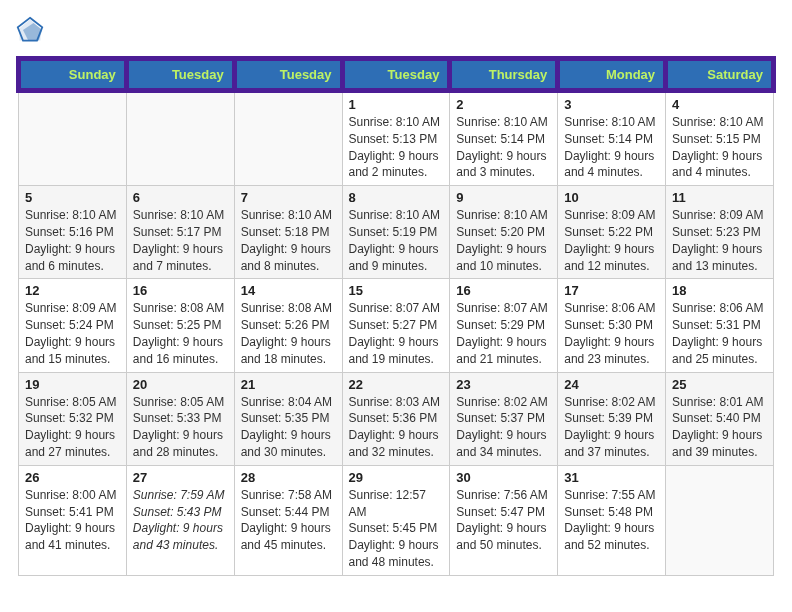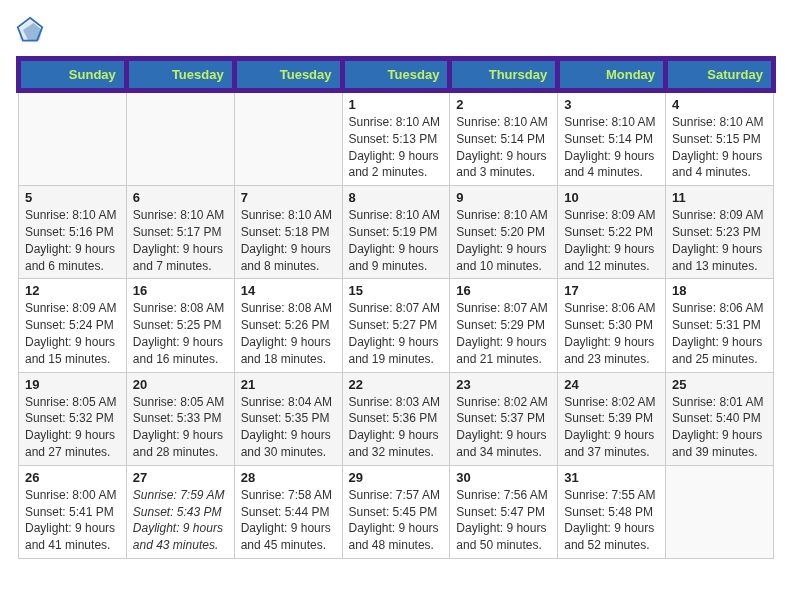--- a/index.html
+++ b/index.html
@@ -331,21 +331,21 @@
         </td>
         <td>
           <span class="day-number">28</span>
           <div class="day-info" style="white-space: pre-line;">Sunrise: 7:58 AM
 Sunset: 5:44 PM
 Daylight: 9 hours
 and 45 minutes.</div>
         </td>
         <td>
           <span class="day-number">29</span>
-          <div class="day-info" style="white-space: pre-line;">Sunrise: 7:57 AM
+          <div class="day-info" style="white-space: pre-line;">Sunrise: 12:57 AM
 Sunset: 5:45 PM
 Daylight: 9 hours
 and 48 minutes.</div>
         </td>
         <td>
           <span class="day-number">30</span>
           <div class="day-info" style="white-space: pre-line;">Sunrise: 7:56 AM
 Sunset: 5:47 PM
 Daylight: 9 hours
 and 50 minutes.</div>

